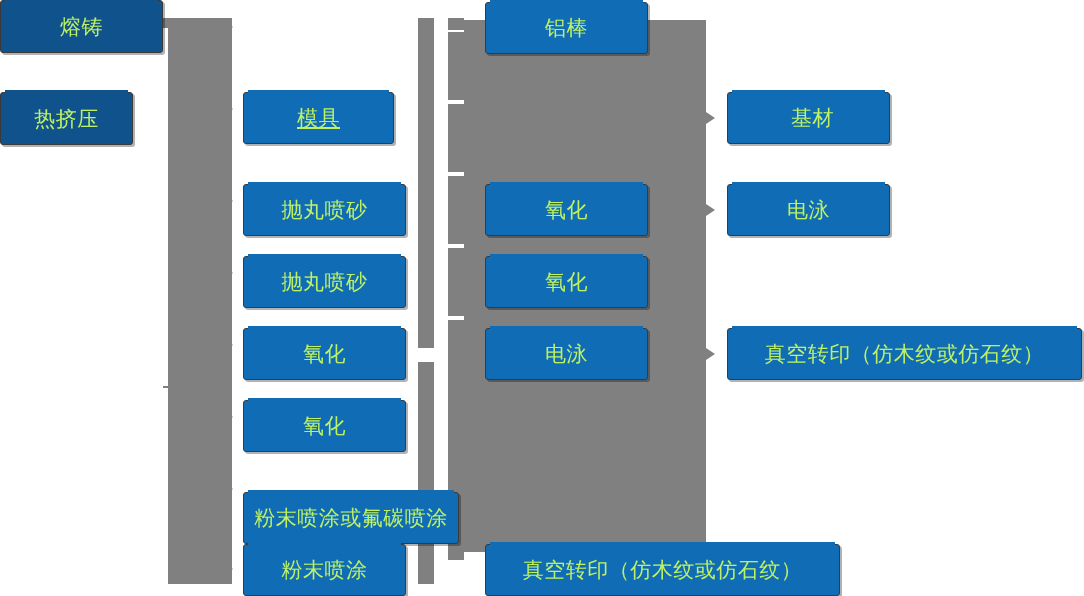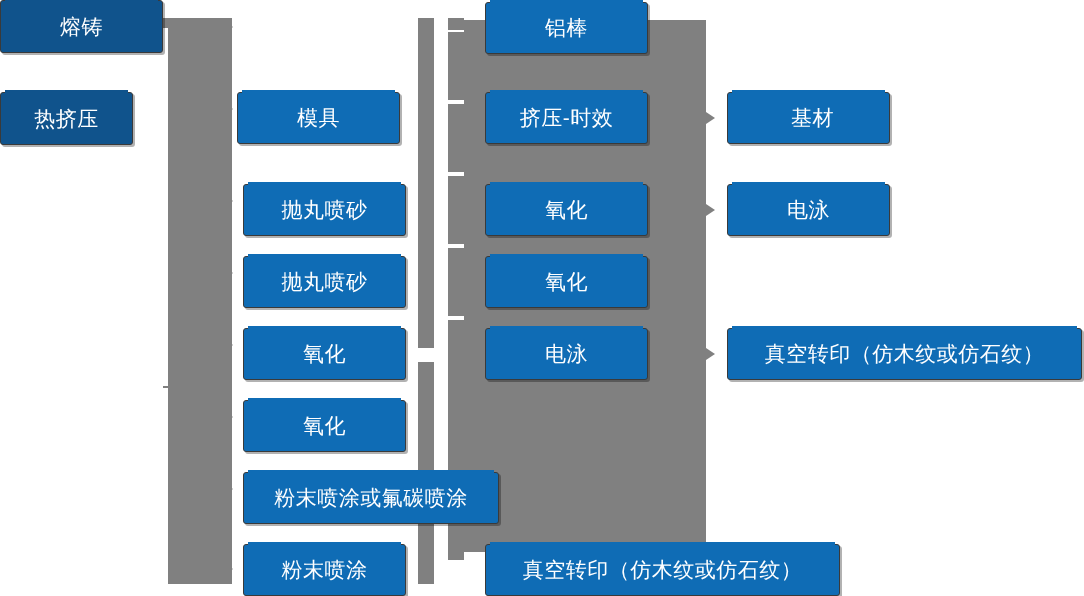--- a/index.html
+++ b/index.html
@@ -32,21 +32,21 @@
     background: #808080;
   }
 
   
   .box {
     position: absolute;
     box-sizing: border-box;
     display: flex;
     align-items: center;
     justify-content: center;
-    color: #ffffff;
+    color: #bef264;
     font-size: 21px;
     line-height: 1.1;
     letter-spacing: 0.5px;
     white-space: nowrap;
     border: 1px solid #3a3a3a;
     border-radius: 3px;
     box-shadow: 2px 2px 0 rgba(0,0,0,0.30);
   }
   .box.dark  { background: #10538C; }
   .box.light { background: #0F6CB5; }
@@ -115,47 +115,44 @@
     <div class="arrowhead small" style="left:706px; top:348px;"></div>
   </div>
 
   <div class="box dark" style="left:0px; top:0px; width:163px; height:53px;">
     <span>熔铸</span>
   </div>
   <div class="box dark" style="left:0px; top:92px; width:133px; height:53px;">
     <span>热挤压</span>
   </div>
 
-  <div class="box light" style="left:237px; top:92px; width:163px; height:52px;">
+  <div class="box light" style="left:243px; top:92px; width:151px; height:52px;text-decoration:underline;">
     <span>模具</span>
   </div>
   <div class="box light" style="left:243px; top:184px; width:163px; height:52px;">
     <span>抛丸喷砂</span>
   </div>
   <div class="box light" style="left:243px; top:256px; width:163px; height:52px;">
     <span>抛丸喷砂</span>
   </div>
   <div class="box light" style="left:243px; top:328px; width:163px; height:52px;">
     <span>氧化</span>
   </div>
   <div class="box light" style="left:243px; top:400px; width:163px; height:52px;">
     <span>氧化</span>
   </div>
-  <div class="box light" style="left:243px; top:472px; width:256px; height:52px;">
+  <div class="box light" style="left:243px; top:492px; width:216px; height:52px;">
     <span>粉末喷涂或氟碳喷涂</span>
   </div>
   <div class="box light" style="left:243px; top:544px; width:163px; height:52px;">
     <span>粉末喷涂</span>
   </div>
 
   <div class="box light" style="left:485px; top:2px; width:163px; height:52px;">
     <span>铝棒</span>
-  </div>
-  <div class="box light" style="left:485px; top:92px; width:163px; height:52px;">
-    <span>挤压-时效</span>
   </div>
   <div class="box light" style="left:485px; top:184px; width:163px; height:52px;">
     <span>氧化</span>
   </div>
   <div class="box light" style="left:485px; top:256px; width:163px; height:52px;">
     <span>氧化</span>
   </div>
   <div class="box light" style="left:485px; top:328px; width:163px; height:52px;">
     <span>电泳</span>
   </div>

